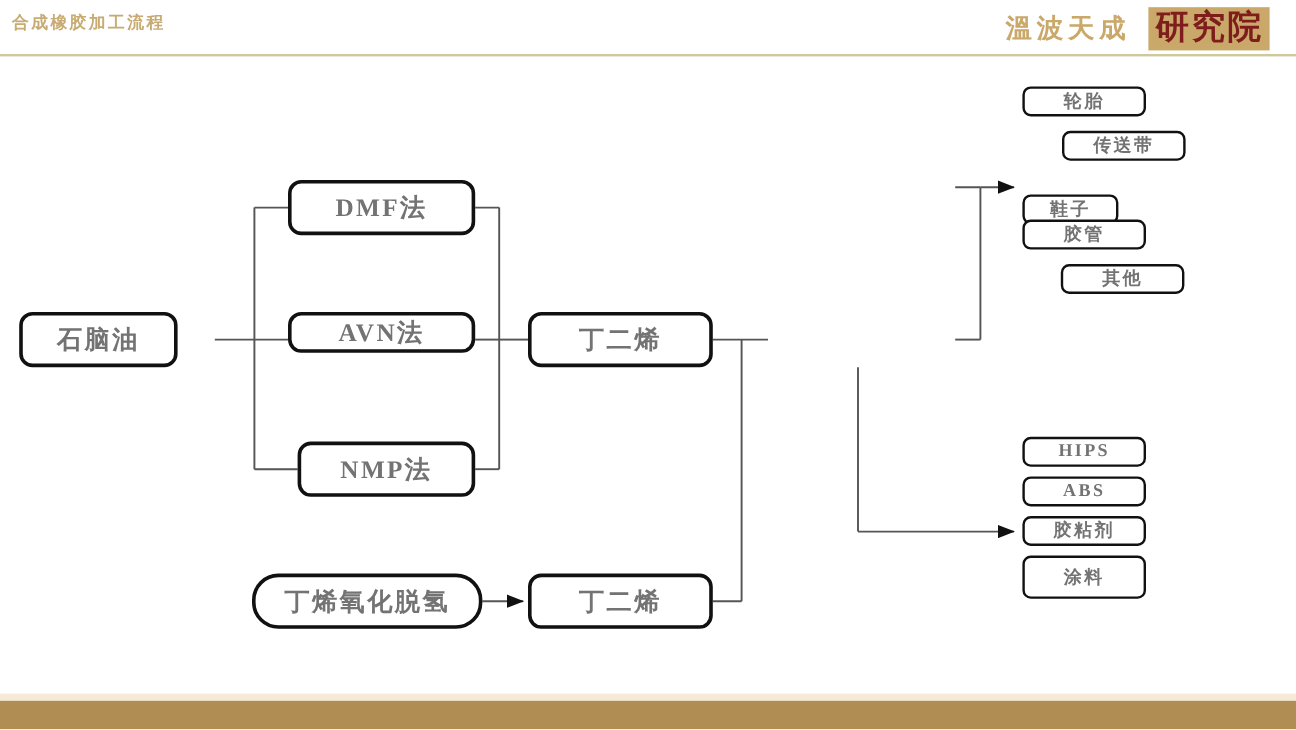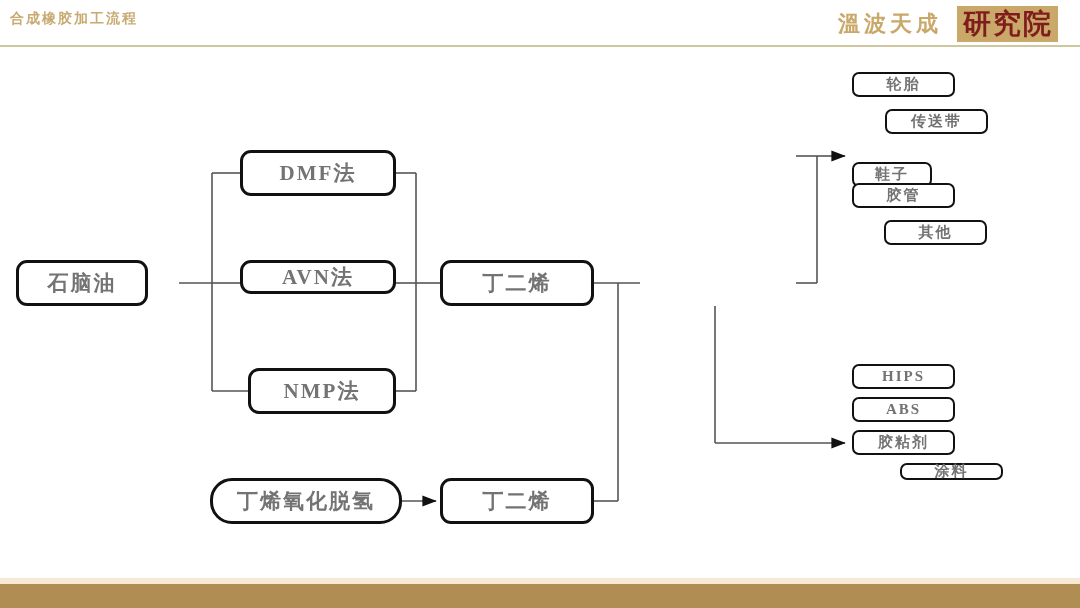--- a/index.html
+++ b/index.html
@@ -195,20 +195,20 @@
 
     <div class="node product" style="left:852px; top:26px; width:103px; height:25px;">轮胎</div>
     <div class="node product" style="left:852px; top:63px; width:103px; height:25px;margin-left:33px;">传送带</div>
     <div class="node product" style="left:852px; top:116px; width:80px; height:25px;">鞋子</div>
     <div class="node product" style="left:852px; top:137px; width:103px; height:25px;">胶管</div>
     <div class="node product" style="left:852px; top:174px; width:103px; height:25px;margin-left:32px;">其他</div>
 
     <div class="node product" style="left:852px; top:318px; width:103px; height:25px;">HIPS</div>
     <div class="node product" style="left:852px; top:351px; width:103px; height:25px;">ABS</div>
     <div class="node product" style="left:852px; top:384px; width:103px; height:25px;">胶粘剂</div>
-    <div class="node product" style="left:852px; top:417px; width:103px; height:17px;margin-left:48px;">涂料</div>
+    <div class="node product" style="left:852px; top:417px; width:103px; height:36px;">涂料</div>
 
   </div>
 
   <div class="footer-cream"></div>
   <div class="footer-bar"></div>
 
 </div>
 
 </body></html>

